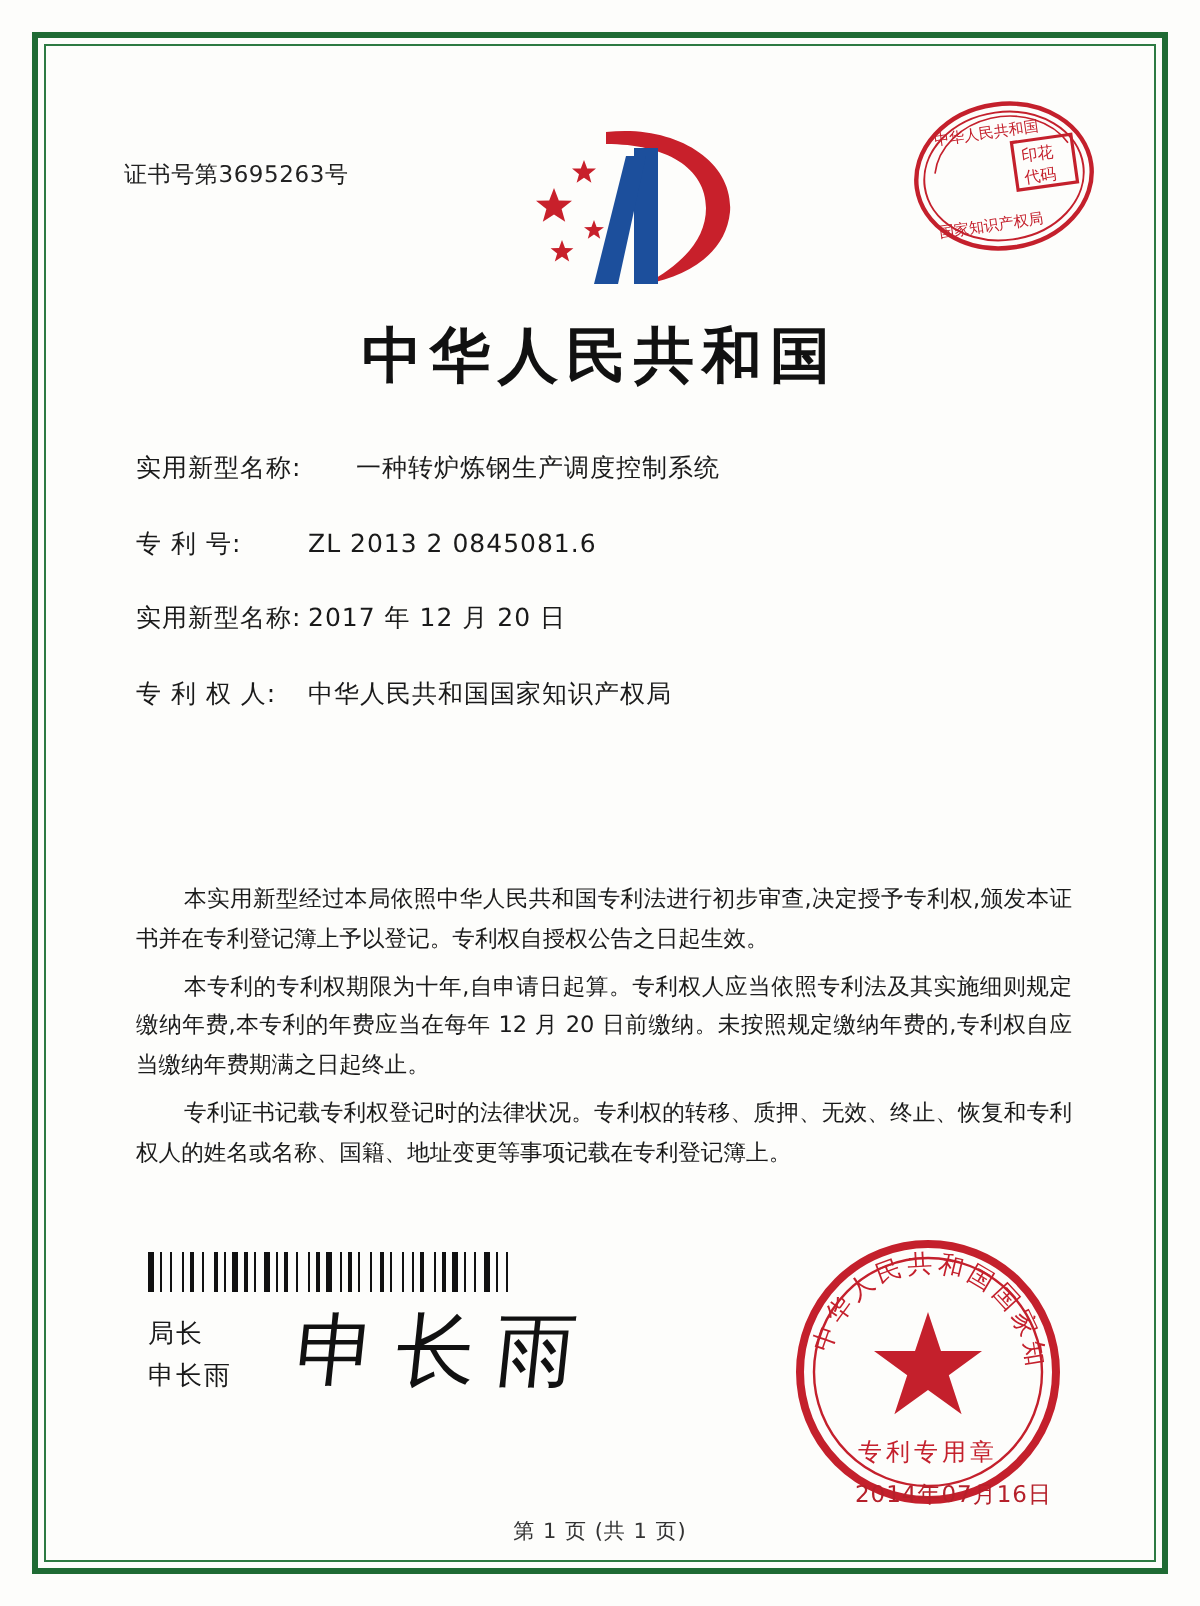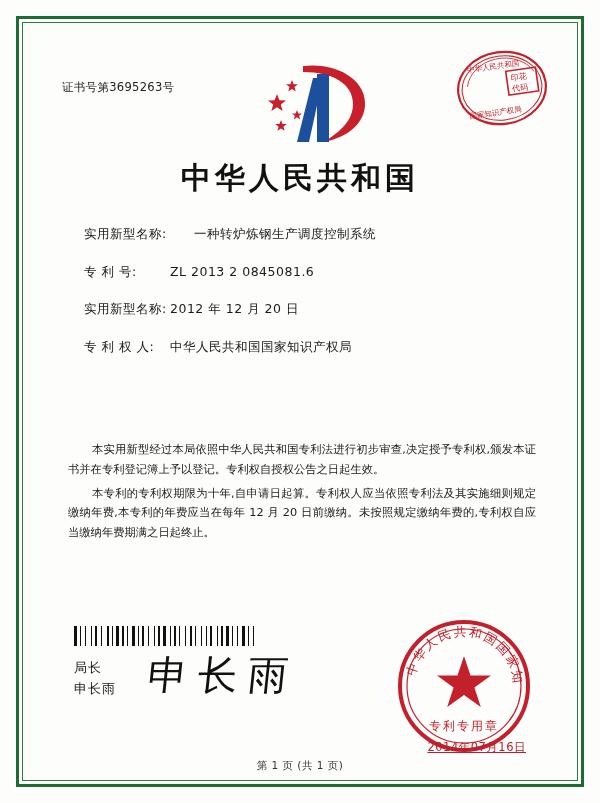--- a/index.html
+++ b/index.html
@@ -98,21 +98,21 @@
     text-align: center;
     font-size: 30px;
     font-weight: bold;
     letter-spacing: 4px;
     color: #111;
     font-family: "DejaVu Sans", "Liberation Sans", sans-serif;
   }
 
   .fields {
     position: absolute;
-    left: 44px;
+    left: 28px;
     right: 22px;
     top: 185px;
   }
   .field-row {
     font-size: 12.5px;
     color: #1a1a1a;
     margin-bottom: 20px;
     line-height: 1.4;
     letter-spacing: 0.5px;
     white-space: nowrap;
@@ -183,21 +183,20 @@
     width: 136px;
     height: 136px;
   }
   .seal-date {
     position: absolute;
     right: 34px;
     top: 700px;
     font-size: 11.5px;
     color: #b5202a;
     letter-spacing: 0.5px;
-    text-decoration: underline;
   }
 
   .footer {
     position: absolute;
     left: 0;
     right: 0;
     bottom: 0;
     text-align: center;
     font-size: 10.5px;
     color: #333;
@@ -254,30 +253,31 @@
     <div class="title">中华人民共和国</div>
 
     <div class="fields">
       <div class="field-row">
         <span class="field-label wide">实用新型名称:</span><span class="field-value">一种转炉炼钢生产调度控制系统</span>
       </div>
       <div class="field-row">
         <span class="field-label">专 利 号:</span><span class="field-value">ZL 2013 2 0845081.6</span>
       </div>
       <div class="field-row">
-        <span class="field-label">实用新型名称:</span><span class="field-value">2012 年 12 月 20 日</span>
+        <span class="field-label">实用新型名称:</span><span class="field-value">2017 年 12 月 20 日</span>
       </div>
       <div class="field-row">
         <span class="field-label">专 利 权 人:</span><span class="field-value">中华人民共和国国家知识产权局</span>
       </div>
     </div>
 
     <div class="paragraphs">
       <div class="para">本实用新型经过本局依照中华人民共和国专利法进行初步审查,决定授予专利权,颁发本证书并在专利登记簿上予以登记。专利权自授权公告之日起生效。</div>
       <div class="para">本专利的专利权期限为十年,自申请日起算。专利权人应当依照专利法及其实施细则规定缴纳年费,本专利的年费应当在每年 12 月 20 日前缴纳。未按照规定缴纳年费的,专利权自应当缴纳年费期满之日起终止。</div>
+      <div class="para">专利证书记载专利权登记时的法律状况。专利权的转移、质押、无效、终止、恢复和专利权人的姓名或名称、国籍、地址变更等事项记载在专利登记簿上。</div>
     </div>
 
     <div class="barcode"><span style="width: 3px;"></span><span style="width: 1px; background: transparent;"></span><span style="width: 1px;"></span><span style="width: 2px; background: transparent;"></span><span style="width: 1px;"></span><span style="width: 3px; background: transparent;"></span><span style="width: 1px;"></span><span style="width: 1px; background: transparent;"></span><span style="width: 2px;"></span><span style="width: 2px; background: transparent;"></span><span style="width: 1px;"></span><span style="width: 3px; background: transparent;"></span><span style="width: 2px;"></span><span style="width: 1px; background: transparent;"></span><span style="width: 1px;"></span><span style="width: 1px; background: transparent;"></span><span style="width: 3px;"></span><span style="width: 1px; background: transparent;"></span><span style="width: 2px;"></span><span style="width: 1px; background: transparent;"></span><span style="width: 1px;"></span><span style="width: 2px; background: transparent;"></span><span style="width: 3px;"></span><span style="width: 1px; background: transparent;"></span><span style="width: 1px;"></span><span style="width: 1px; background: transparent;"></span><span style="width: 2px;"></span><span style="width: 2px; background: transparent;"></span><span style="width: 1px;"></span><span style="width: 3px; background: transparent;"></span><span style="width: 1px;"></span><span style="width: 1px; background: transparent;"></span><span style="width: 2px;"></span><span style="width: 1px; background: transparent;"></span><span style="width: 3px;"></span><span style="width: 2px; background: transparent;"></span><span style="width: 1px;"></span><span style="width: 1px; background: transparent;"></span><span style="width: 2px;"></span><span style="width: 1px; background: transparent;"></span><span style="width: 1px;"></span><span style="width: 3px; background: transparent;"></span><span style="width: 1px;"></span><span style="width: 2px; background: transparent;"></span><span style="width: 2px;"></span><span style="width: 1px; background: transparent;"></span><span style="width: 1px;"></span><span style="width: 3px; background: transparent;"></span><span style="width: 1px;"></span><span style="width: 2px; background: transparent;"></span><span style="width: 1px;"></span><span style="width: 1px; background: transparent;"></span><span style="width: 2px;"></span><span style="width: 3px; background: transparent;"></span><span style="width: 1px;"></span><span style="width: 1px; background: transparent;"></span><span style="width: 2px;"></span><span style="width: 1px; background: transparent;"></span><span style="width: 3px;"></span><span style="width: 1px; background: transparent;"></span><span style="width: 1px;"></span><span style="width: 2px; background: transparent;"></span><span style="width: 1px;"></span><span style="width: 2px; background: transparent;"></span><span style="width: 3px;"></span><span style="width: 1px; background: transparent;"></span><span style="width: 1px;"></span><span style="width: 2px; background: transparent;"></span><span style="width: 1px;"></span><span style="width: 1px; background: transparent;"></span></div>
 
     <div class="sig-block">
       <div>局长</div>
       <div>申长雨</div>
     </div>
 
     <div class="sig-script">申长雨</div>

